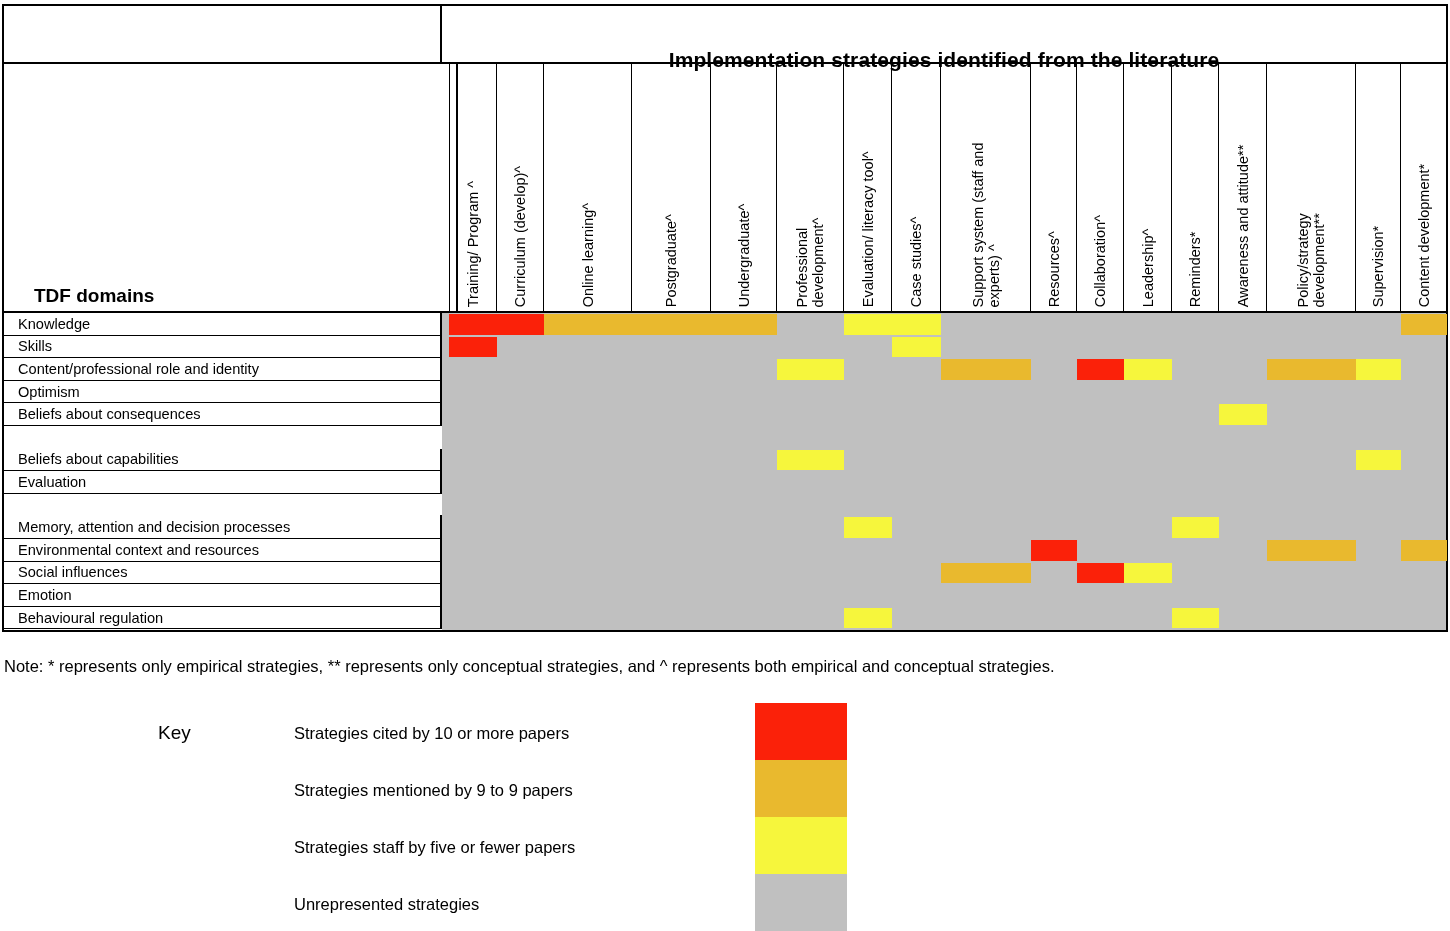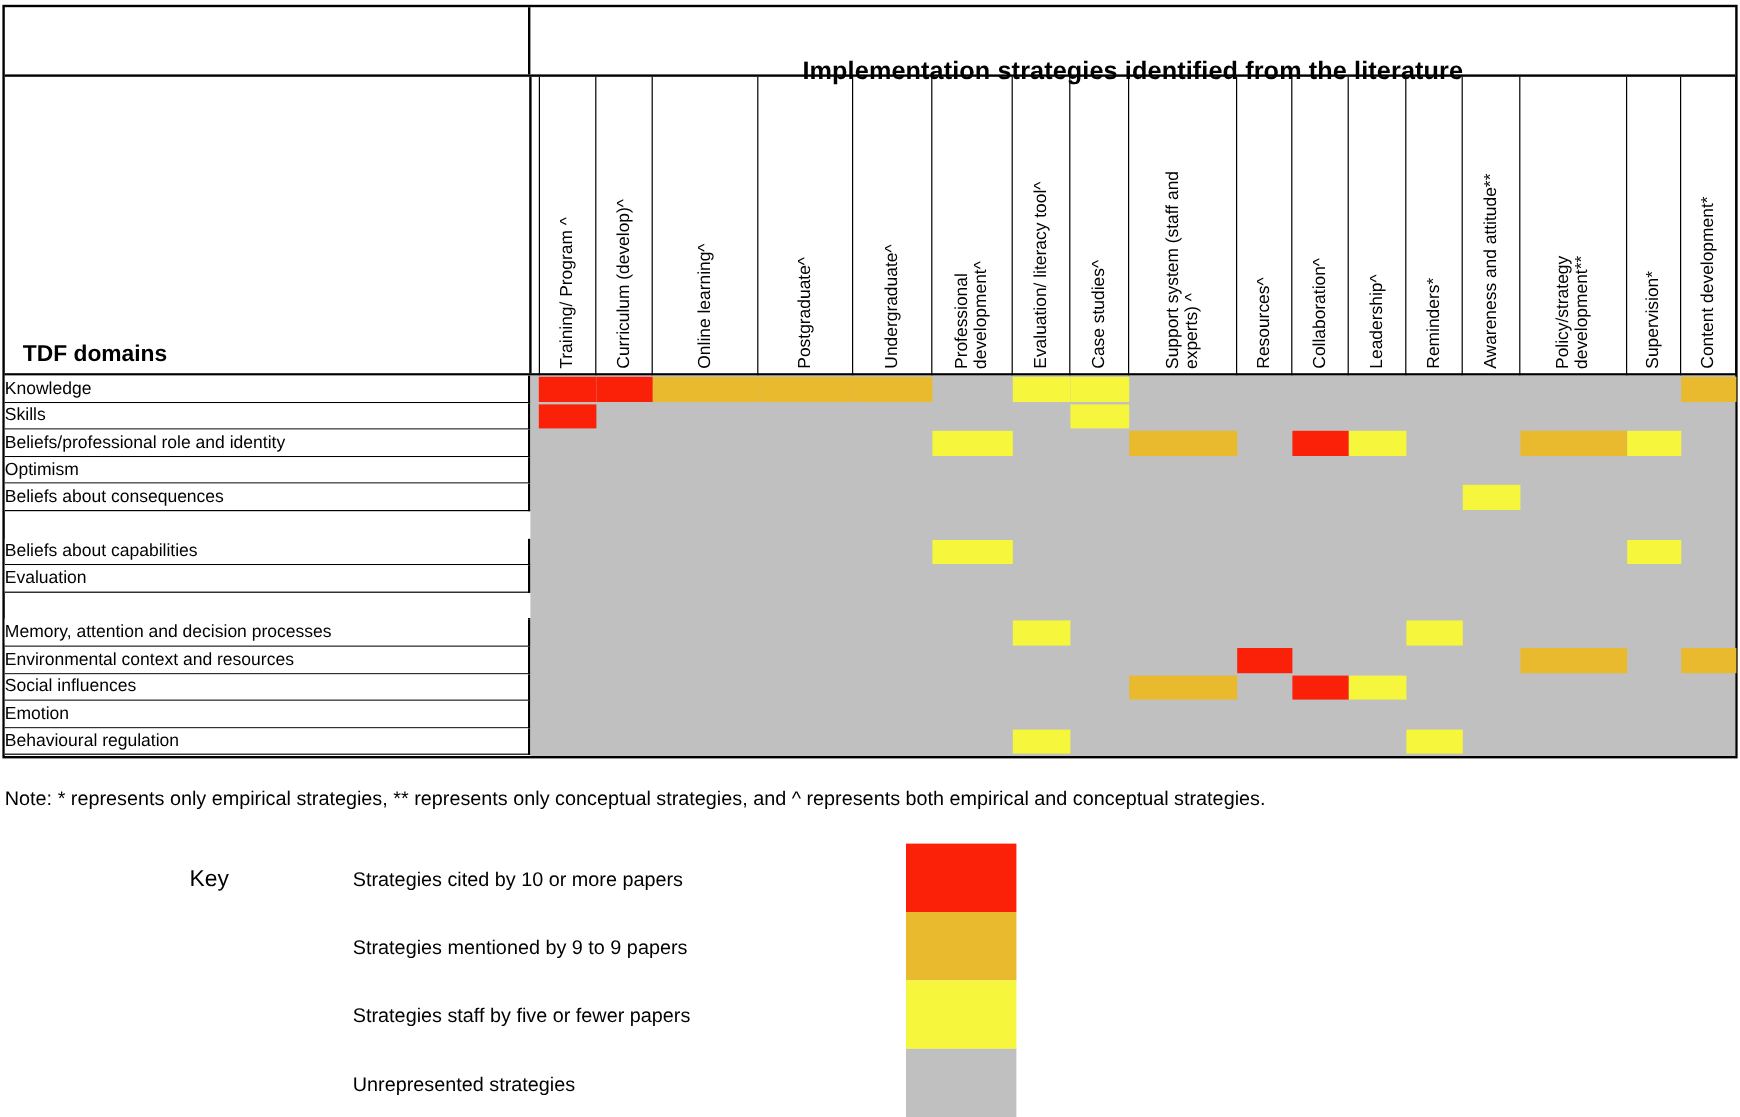--- a/index.html
+++ b/index.html
@@ -49,21 +49,21 @@
   }
 
   
   .header-band {
     position: absolute;
     left: 0; top: 58px;
     width: 100%; height: 249px;
     border-bottom: 2px solid #000;
   }
   .header-left {
-    position: absolute; left: 1px; top: 0;
+    position: absolute; left: 16px; top: 0;
     width: 438px; height: 100%;
     border-right: 2px solid #000;
     padding-left: 32px;
   }
   .tdf-title {
     position: absolute;
     left: 14px; bottom: 4px;
     font-size: 19px; font-weight: 700;
   }
   .colhead {
@@ -93,20 +93,21 @@
     width: 100%; height: 317px;
   }
   .row-label {
     position: absolute;
     left: 0;
     width: 438px;
     border-bottom: 1.5px solid #000;
     border-right: 2px solid #000;
     background: #fff;
     font-size: 14.6px;
+    padding-left: 14px;
     display: flex; align-items: center;
   }
   .row-label.firstrow { border-top: 0; }
   .cellgrid {
     position: absolute;
     left: 438px; top: 0;
     right: 0; bottom: 0;
     background: #C0C0C0;
   }
   .cell { position: absolute; }
@@ -215,21 +216,21 @@
           <div class="colhead" style="left: 1397px; width: 46px;">
             <div class="rot">Content development*</div>
           </div>
         </div>
     </div>
 
     <div class="body-band">
       <div id="rowlabels">
           <div class="row-label firstrow" style="top: 0px; height: 22.6px;">Knowledge</div>
           <div class="row-label" style="top: 22.6px; height: 22.6px;">Skills</div>
-          <div class="row-label" style="top: 45.2px; height: 22.6px;">Beliefs/professional role and identity</div>
+          <div class="row-label" style="top: 45.2px; height: 22.6px;">Content/professional role and identity</div>
           <div class="row-label" style="top: 67.8px; height: 22.6px;">Optimism</div>
           <div class="row-label" style="top: 90.4px; height: 22.6px;">Beliefs about consequences</div>
           <div class="row-label" style="top: 109px; height: 22.6px; margin-top: 48px;">Reinforcement</div>
           <div class="row-label" style="top: 135.6px; height: 22.6px;">Beliefs about capabilities</div>
           <div class="row-label" style="top: 158.2px; height: 22.6px;">Evaluation</div>
           <div class="row-label" style="top: 180.8px; height: 22.6px; margin-top: 21px;">Goals</div>
           <div class="row-label" style="top: 203.4px; height: 22.6px;">Memory, attention and decision processes</div>
           <div class="row-label" style="top: 226px; height: 22.6px;">Environmental context and resources</div>
           <div class="row-label" style="top: 248.6px; height: 22.6px;">Social influences</div>
           <div class="row-label" style="top: 271.2px; height: 22.6px;">Emotion</div>

